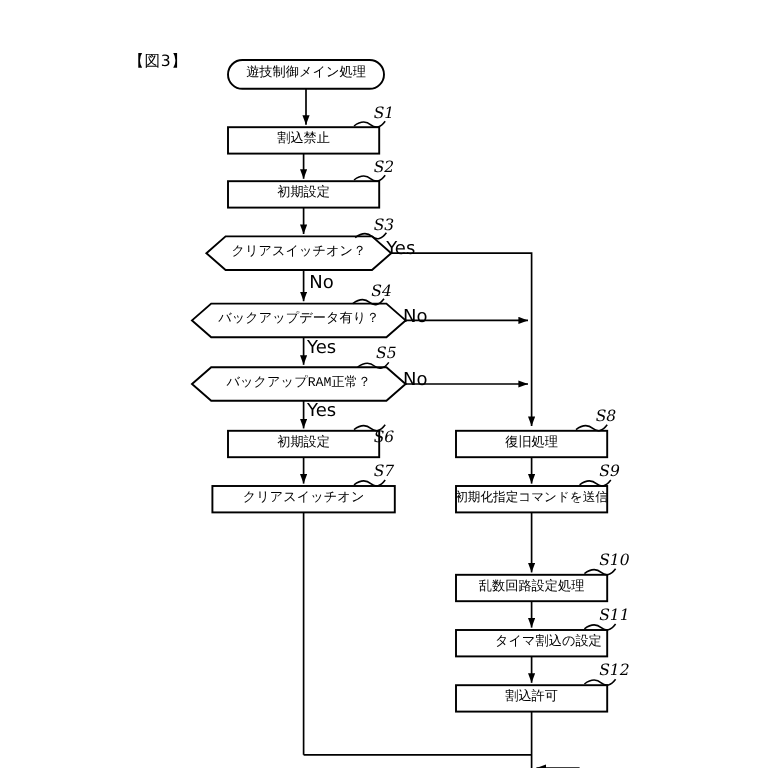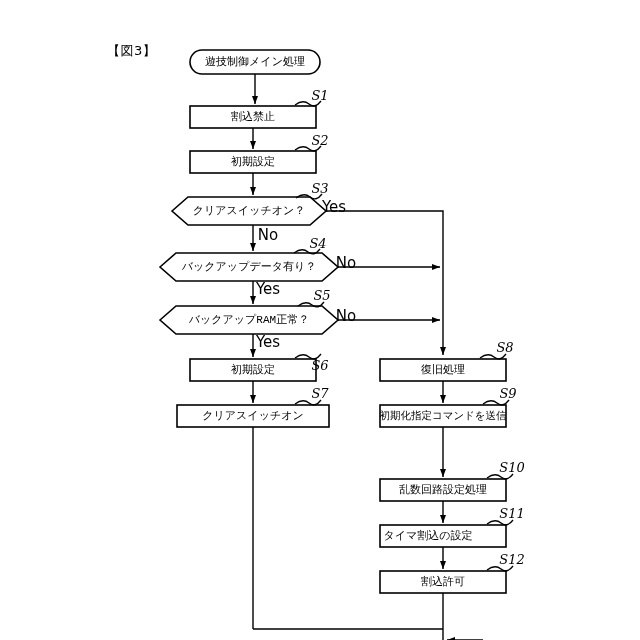--- a/index.html
+++ b/index.html
@@ -190,21 +190,21 @@
   <div class="node-label" style="left:253px; top:88px;">割込禁止</div>
   <div class="node-label" style="left:253px; top:133px;">初期設定</div>
   <div class="node-label" style="left:249px; top:182px;">クリアスイッチオン？</div>
   <div class="node-label" style="left:249px; top:238px;">バックアップデータ有り？</div>
   <div class="node-label" style="left:249px; top:291px;">バックアップRAM正常？</div>
   <div class="node-label" style="left:253px; top:341px;">初期設定</div>
   <div class="node-label" style="left:253px; top:387px;">クリアスイッチオン</div>
   <div class="node-label" style="left:443px; top:341px;">復旧処理</div>
   <div class="node-label" style="left:443px; top:387px; font-size:10.5px;text-align:right;">初期化指定コマンドを送信</div>
   <div class="node-label" style="left:443px; top:461px;">乱数回路設定処理</div>
-  <div class="node-label" style="left:428px; top:507px;">タイマ割込の設定</div>
+  <div class="node-label" style="left:457px; top:507px;">タイマ割込の設定</div>
   <div class="node-label" style="left:443px; top:553px;">割込許可</div>
 
   <div class="step-label" style="left:320px; top:66px;">S1</div>
   <div class="step-label" style="left:320px; top:111px;">S2</div>
   <div class="step-label" style="left:320px; top:159px;">S3</div>
   <div class="step-label" style="left:318px; top:214px;">S4</div>
   <div class="step-label" style="left:322px; top:266px;">S5</div>
   <div class="step-label" style="left:320px; top:336px;">S6</div>
   <div class="step-label" style="left:320px; top:364px;">S7</div>
   <div class="step-label" style="left:505px; top:318px;">S8</div>

